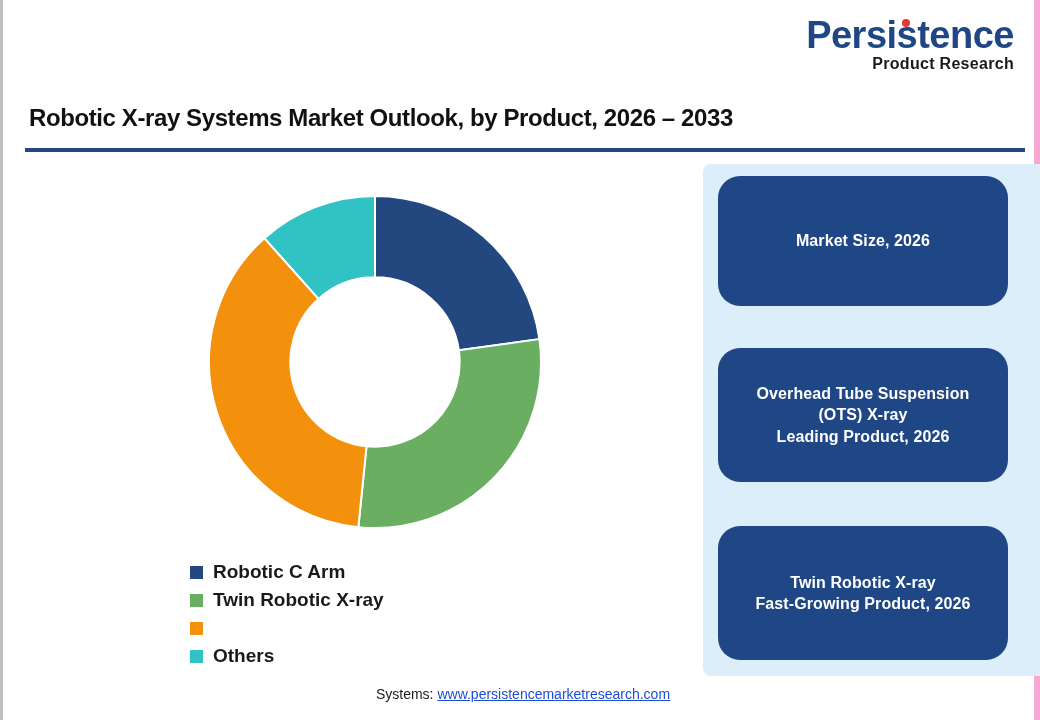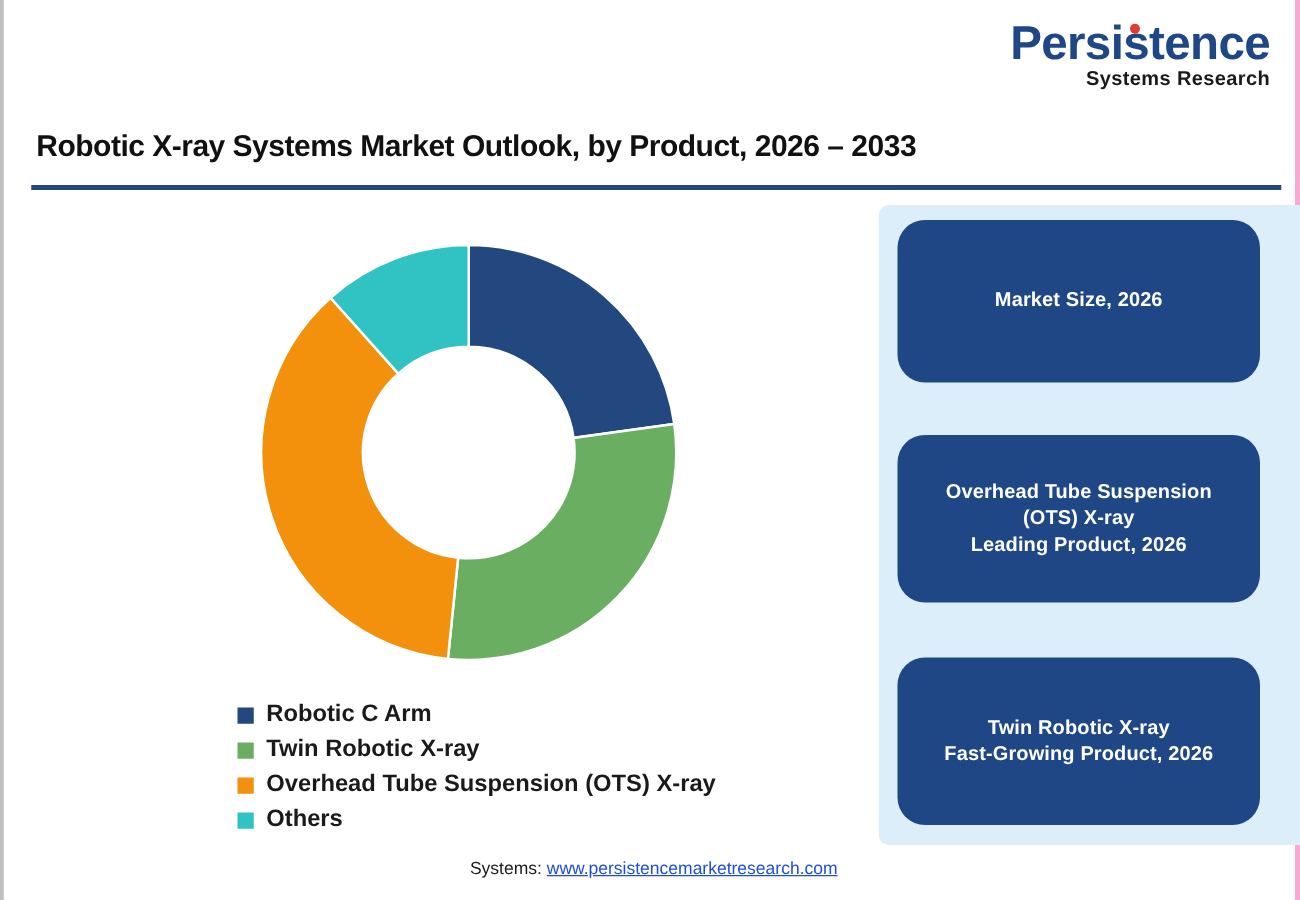--- a/index.html
+++ b/index.html
@@ -14,21 +14,21 @@
     overflow: hidden;
     position: relative;
   }
   .page {
     position: absolute;
     left: 0; top: 0;
     width: 1040px;
     height: 720px;
     box-sizing: border-box;
     border-left: 3px solid #bfbfbf;
-    border-right: 4px solid #f9a8d4;
+    border-right: 6px solid #f9a8d4;
     background: #ffffff;
   }
 
   
   .logo {
     position: absolute;
     right: 20px;
     top: 16px;
     width: 230px;
     text-align: right;
@@ -178,21 +178,21 @@
 </head>
 <body>
 
 <div class="page">
 
   <div class="logo">
     <div class="logo-main" style="color: rgb(31, 70, 133);">
       <span>Persistence</span>
       <span class="logo-dot" style="background: rgb(226, 58, 46);"></span>
     </div>
-    <div class="logo-sub">Systems Research</div>
+    <div class="logo-sub">Product Research</div>
   </div>
 
   <div class="title">Robotic X-ray Systems Market Outlook, by Product, 2026 – 2033</div>
   <div class="title-rule" style="background: rgb(34, 72, 127);"></div>
 
   <div class="chart-wrap">
     <svg class="donut-svg" id="donut-svg" width="372" height="372" viewBox="0 0 372 372">
         <path d="M 186 20 A 166 166 0 0 1 350.4165966656441 163.12681174635009 L 269.85246429947847 174.33467399063855 A 84.66 84.66 0 0 0 186 101.34 Z" fill="#22487f" stroke="#ffffff" stroke-width="2"></path>
         <path d="M 350.4165966656441 163.12681174635009 A 166 166 0 0 1 169.33995533469837 351.16186881889587 L 177.50337722069617 270.23255309763687 A 84.66 84.66 0 0 0 269.85246429947847 174.33467399063855 Z" fill="#6aae62" stroke="#ffffff" stroke-width="2"></path>
         <path d="M 169.33995533469837 351.16186881889587 A 166 166 0 0 1 75.44203000591422 62.173769859585775 L 129.61543530301626 122.84862262838874 A 84.66 84.66 0 0 0 177.50337722069617 270.23255309763687 Z" fill="#f3900c" stroke="#ffffff" stroke-width="2"></path>
@@ -204,21 +204,20 @@
     <div class="legend-item">
       <span class="legend-swatch" id="sw-0" style="background: rgb(34, 72, 127);"></span>
       <span class="legend-label">Robotic C Arm</span>
     </div>
     <div class="legend-item">
       <span class="legend-swatch" id="sw-1" style="background: rgb(106, 174, 98);"></span>
       <span class="legend-label">Twin Robotic X-ray</span>
     </div>
     <div class="legend-item">
       <span class="legend-swatch" id="sw-2" style="background: rgb(243, 144, 12);"></span>
-      <span class="legend-label">Overhead Tube Suspension (OTS) X-ray</span>
     </div>
     <div class="legend-item">
       <span class="legend-swatch" id="sw-3" style="background: rgb(49, 195, 195);"></span>
       <span class="legend-label">Others</span>
     </div>
   </div>
 
   <div class="side-panel" style="background: rgb(221, 238, 251);">
 
     <div class="card" id="card-0" style="background: rgb(31, 70, 133);">

